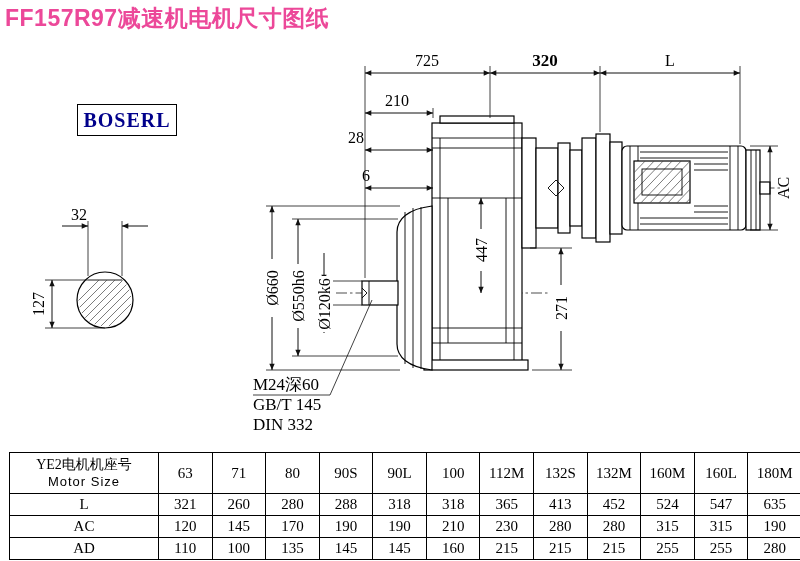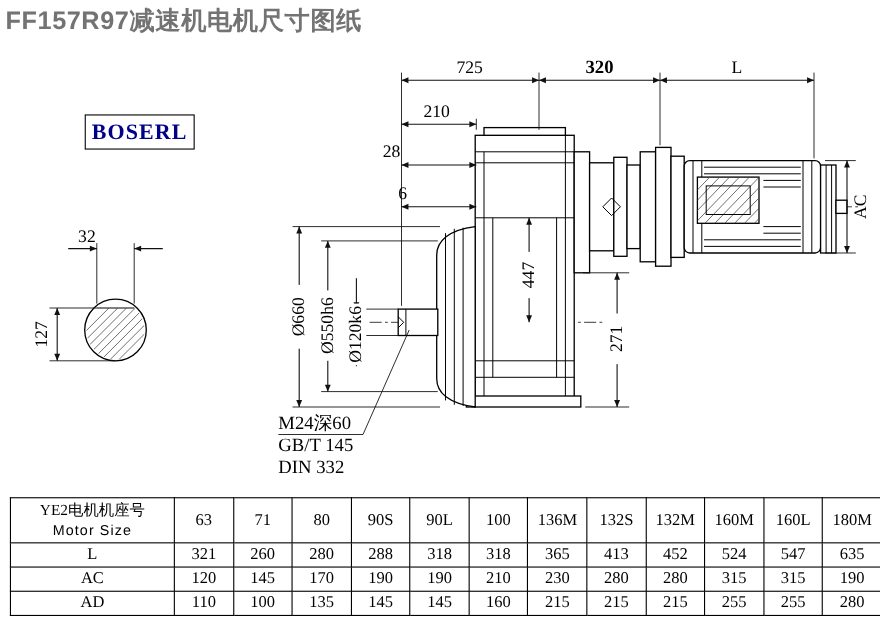--- a/index.html
+++ b/index.html
@@ -1,17 +1,17 @@
 <!DOCTYPE html>
 <html><head>
 <meta charset="utf-8">
 <style>
   html,body{margin:0;padding:0;background:#fff;}
   body{width:800px;height:561px;position:relative;overflow:hidden;font-family:"Liberation Sans",sans-serif;}
-  .page-title{position:absolute;left:5px;top:3px;font-size:23px;font-weight:bold;color:#737373;letter-spacing:0.5px;}
+  .page-title{position:absolute;left:5px;top:3px;font-size:23px;font-weight:bold;color:#ec4899;letter-spacing:0.5px;}
   .brand{position:absolute;left:38px;top:104px;width:98px;height:30px;border:1px solid #000;
          display:flex;align-items:center;justify-content:center;color:#00008b;
          font-family:"Liberation Serif",serif;font-weight:bold;font-size:20px;letter-spacing:1px;margin-left:39px;}
   svg.drawing{position:absolute;left:0;top:38px;}
   
   .out{stroke:#000;stroke-width:1.2;fill:#fff;}
   .in2{stroke:#000;stroke-width:0.9;fill:none;}
   .ext{stroke:#111;stroke-width:0.8;fill:none;}
   .dim{stroke:#111;stroke-width:1;fill:none;marker-start:url(#ar);marker-end:url(#ar);}
   .dim2e{stroke:#111;stroke-width:1;fill:none;marker-end:url(#ar);}
@@ -231,21 +231,21 @@
     <th class="first">
       <div class="hdr-cn">YE2电机机座号</div>
       <div class="hdr-en">Motor Size</div>
     </th>
     <th>63</th>
     <th>71</th>
     <th>80</th>
     <th>90S</th>
     <th>90L</th>
     <th>100</th>
-    <th>136M</th>
+    <th>112M</th>
     <th>132S</th>
     <th>132M</th>
     <th>160M</th>
     <th>160L</th>
     <th>180M</th>
   </tr>
   <tr>
     <td class="first">L</td>
     <td>321</td>
     <td>260</td>

